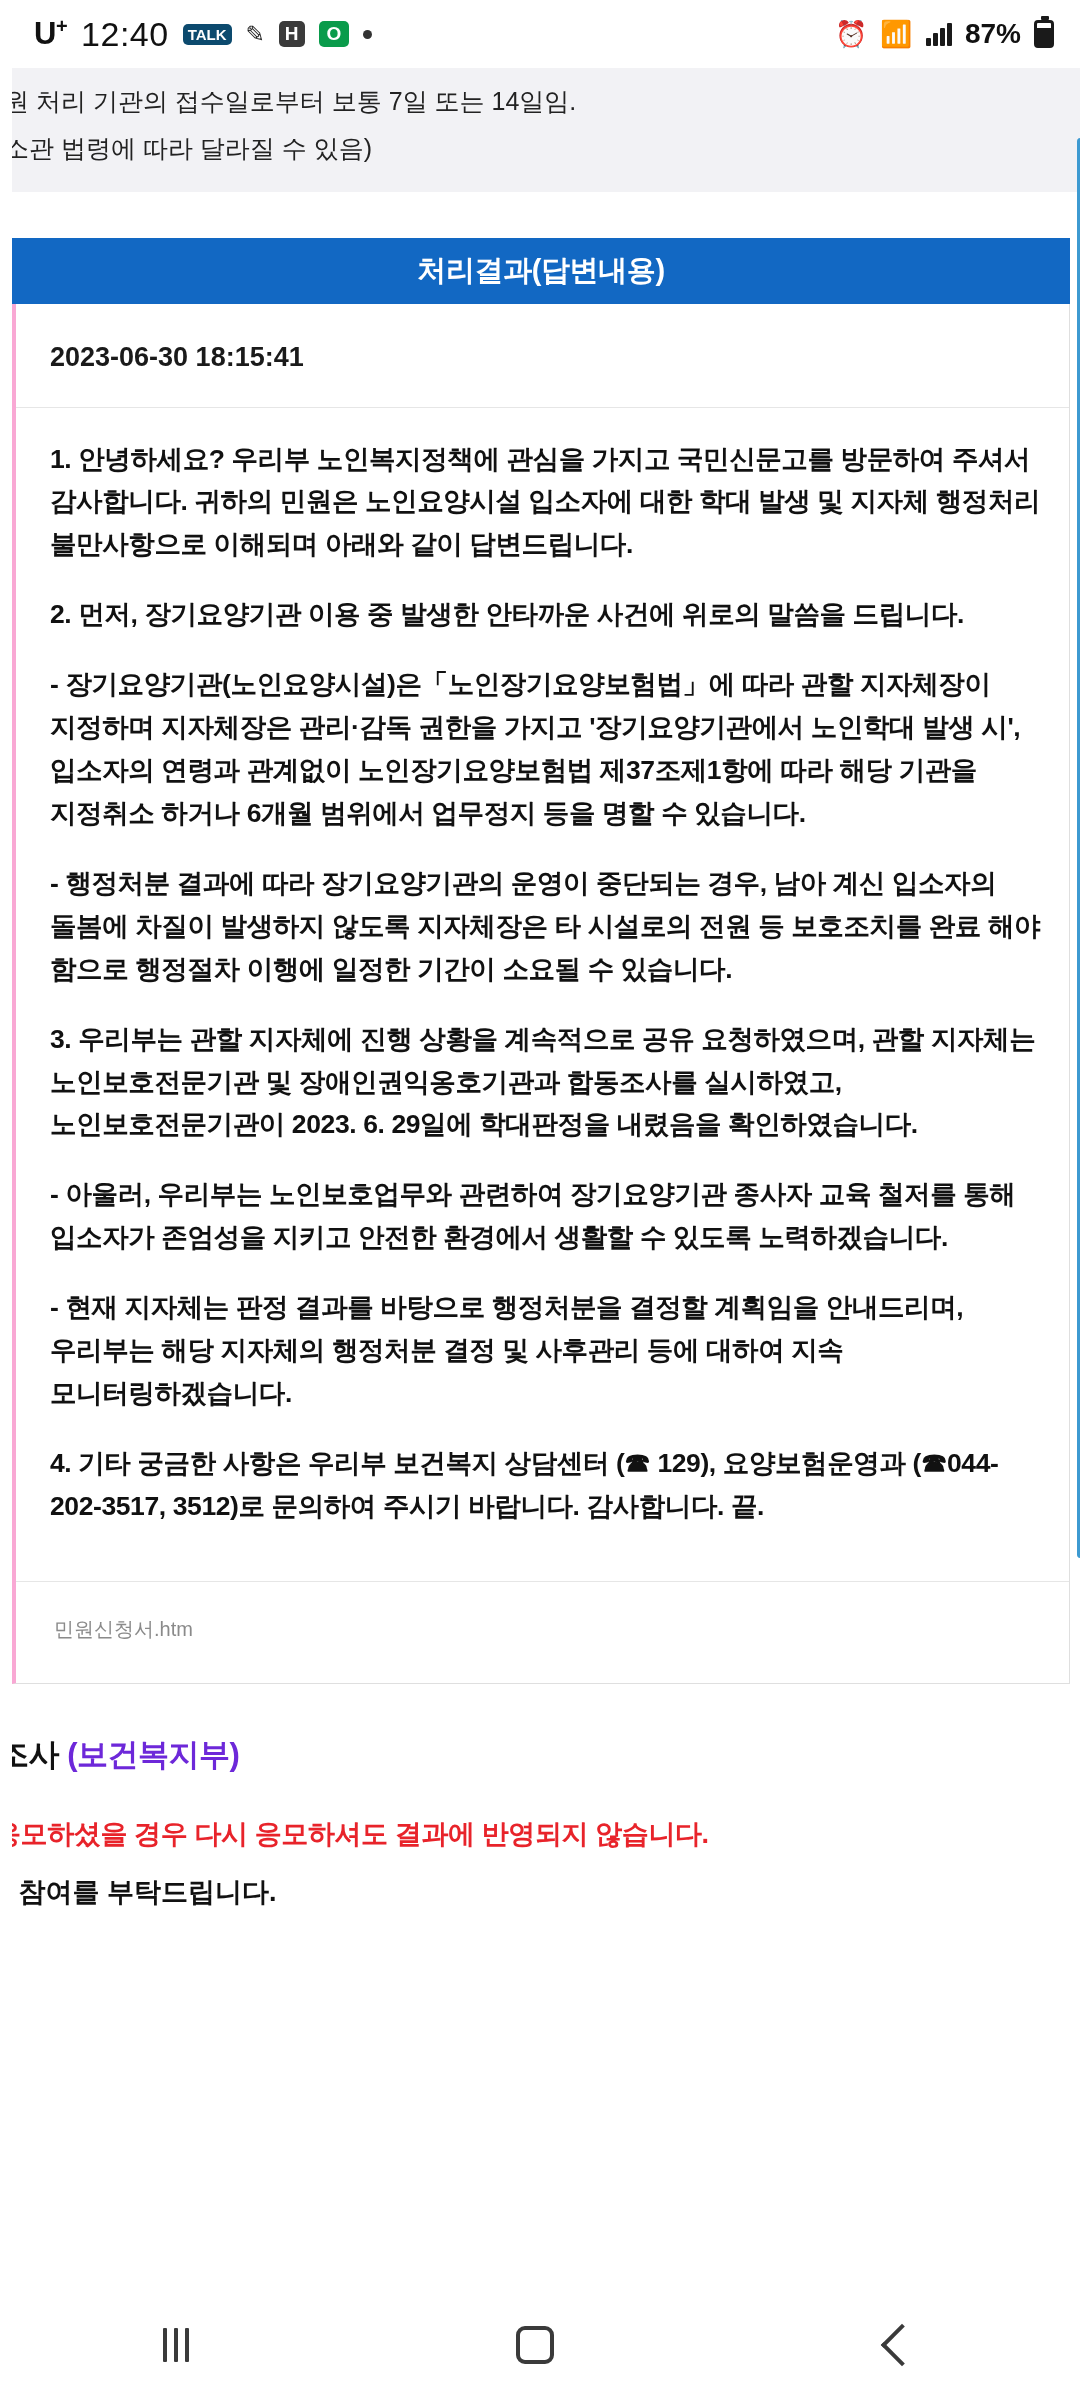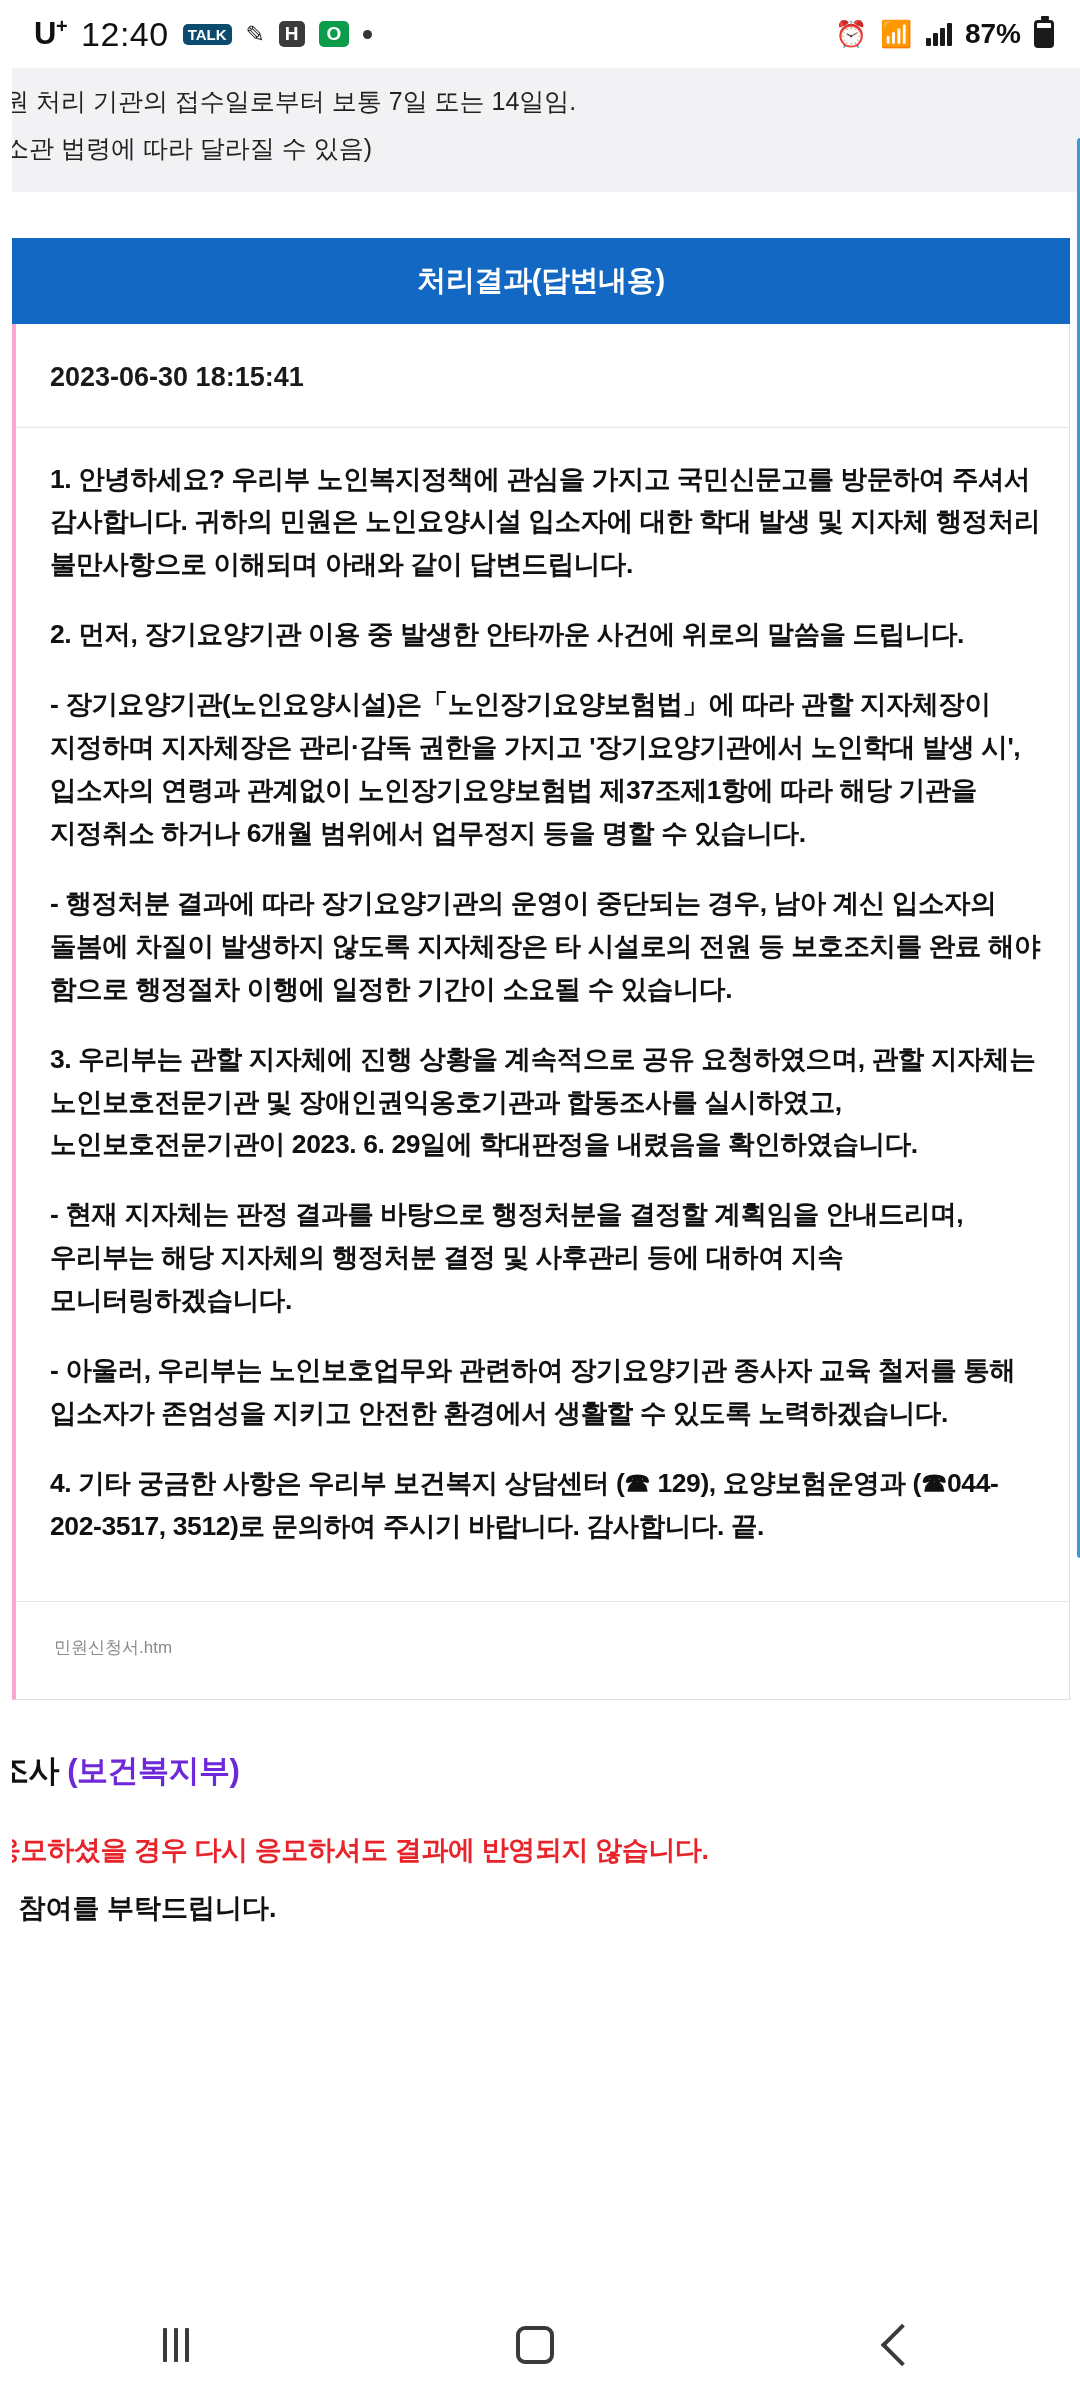--- a/index.html
+++ b/index.html
@@ -134,21 +134,21 @@
     line-height: 1.55;
     padding-left: 0;
     margin-left: -8px;
     white-space: nowrap;
   }
   .notice-line.second { color: #222; margin-top: 8px; }
 
   
   .answer-header {
     background: #1268c3;
-    height: 86px;
+    height: 66px;
     margin-top: 46px;
     margin-right: 22px;
     display: flex;
     align-items: center;
     justify-content: center;
   }
   .answer-header span {
     color: #ffffff;
     font-size: 29px;
     font-weight: 700;
@@ -178,21 +178,21 @@
     color: #111;
     line-height: 1.62;
     margin-bottom: 27px;
     letter-spacing: -0.4px;
     word-break: keep-all;
   }
   .attach {
     border-top: 1px solid #e6e6e6;
     margin-top: 16px;
     padding: 34px 0 40px 38px;
-    font-size: 17px;
+    font-size: 20px;
     color: #8a8a8a;
   }
 
   
   .survey {
     padding-top: 50px;
   }
   .survey-title {
     font-size: 31px;
     font-weight: 700;
@@ -319,22 +319,22 @@
     </div>
 
     <div class="answer-card">
       <div class="answer-date">2023-06-30 18:15:41</div>
       <div class="answer-body">
         <p class="para">1. 안녕하세요? 우리부 노인복지정책에 관심을 가지고 국민신문고를 방문하여 주셔서 감사합니다. 귀하의 민원은 노인요양시설 입소자에 대한 학대 발생 및 지자체 행정처리 불만사항으로 이해되며 아래와 같이 답변드립니다.</p>
         <p class="para">2. 먼저, 장기요양기관 이용 중 발생한 안타까운 사건에 위로의 말씀을 드립니다.</p>
         <p class="para">- 장기요양기관(노인요양시설)은「노인장기요양보험법」에 따라 관할 지자체장이 지정하며 지자체장은 관리·감독 권한을 가지고 '장기요양기관에서 노인학대 발생 시', 입소자의 연령과 관계없이 노인장기요양보험법 제37조제1항에 따라 해당 기관을 지정취소 하거나 6개월 범위에서 업무정지 등을 명할 수 있습니다.</p>
         <p class="para">- 행정처분 결과에 따라 장기요양기관의 운영이 중단되는 경우, 남아 계신 입소자의 돌봄에 차질이 발생하지 않도록 지자체장은 타 시설로의 전원 등 보호조치를 완료 해야 함으로 행정절차 이행에 일정한 기간이 소요될 수 있습니다.</p>
         <p class="para">3. 우리부는 관할 지자체에 진행 상황을 계속적으로 공유 요청하였으며, 관할 지자체는 노인보호전문기관 및 장애인권익옹호기관과 합동조사를 실시하였고, 노인보호전문기관이 2023. 6. 29일에 학대판정을 내렸음을 확인하였습니다.</p>
+        <p class="para">- 아울러, 우리부는 노인보호업무와 관련하여 장기요양기관 종사자 교육 철저를 통해 입소자가 존엄성을 지키고 안전한 환경에서 생활할 수 있도록 노력하겠습니다.</p>
         <p class="para">- 현재 지자체는 판정 결과를 바탕으로 행정처분을 결정할 계획임을 안내드리며, 우리부는 해당 지자체의 행정처분 결정 및 사후관리 등에 대하여 지속 모니터링하겠습니다.</p>
-        <p class="para">- 아울러, 우리부는 노인보호업무와 관련하여 장기요양기관 종사자 교육 철저를 통해 입소자가 존엄성을 지키고 안전한 환경에서 생활할 수 있도록 노력하겠습니다.</p>
         <p class="para">4. 기타 궁금한 사항은 우리부 보건복지 상담센터 (☎ 129), 요양보험운영과 (☎044-202-3517, 3512)로 문의하여 주시기 바랍니다. 감사합니다. 끝.</p>
       </div>
       <div class="attach">민원신청서.htm</div>
     </div>
 
     <div class="survey">
       <div class="survey-title">
         <span>조사 </span><span class="red">(보건복지부)</span>
       </div>
       <div class="survey-line1">응모하셨을 경우 다시 응모하셔도 결과에 반영되지 않습니다.</div>

